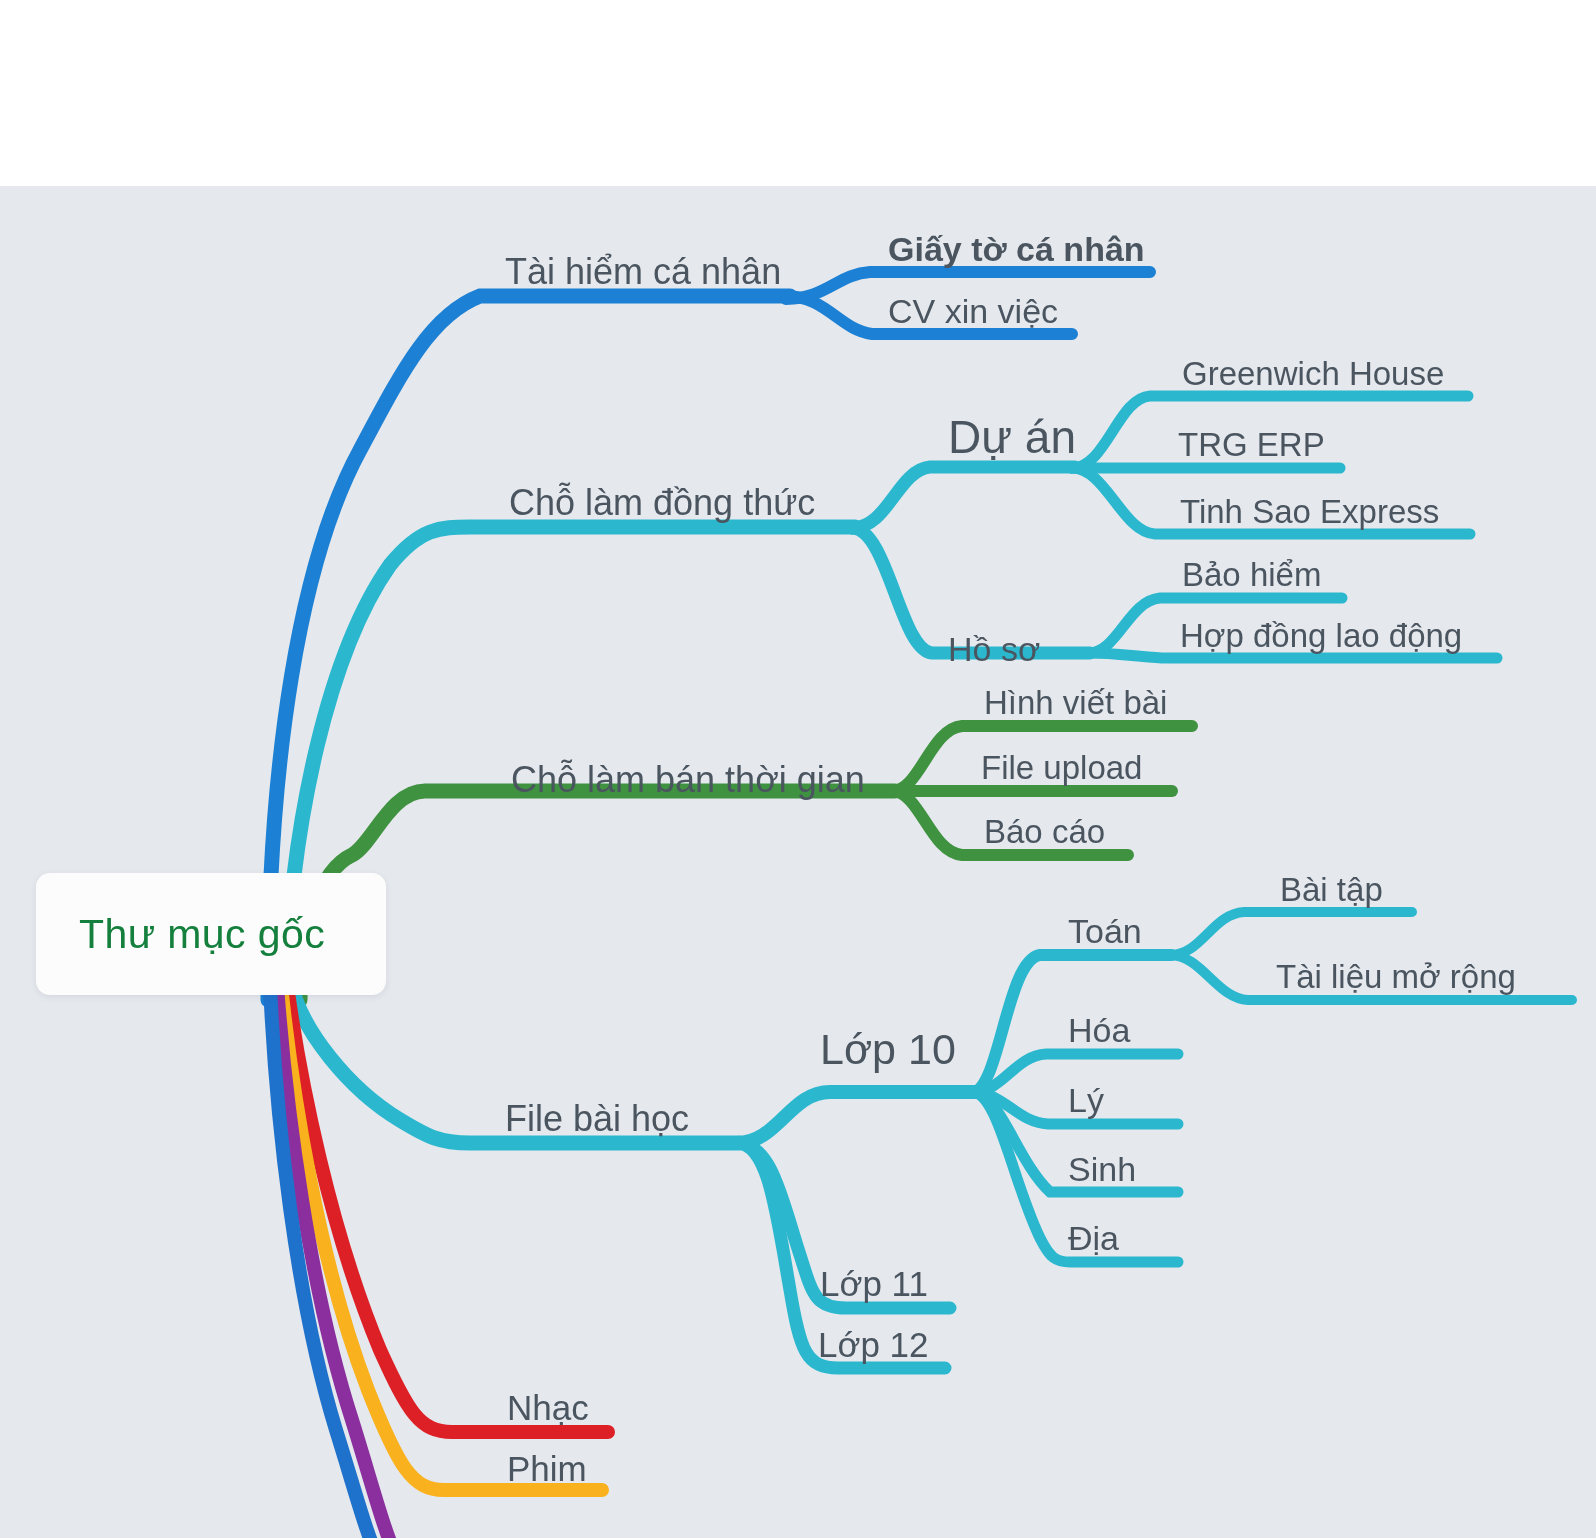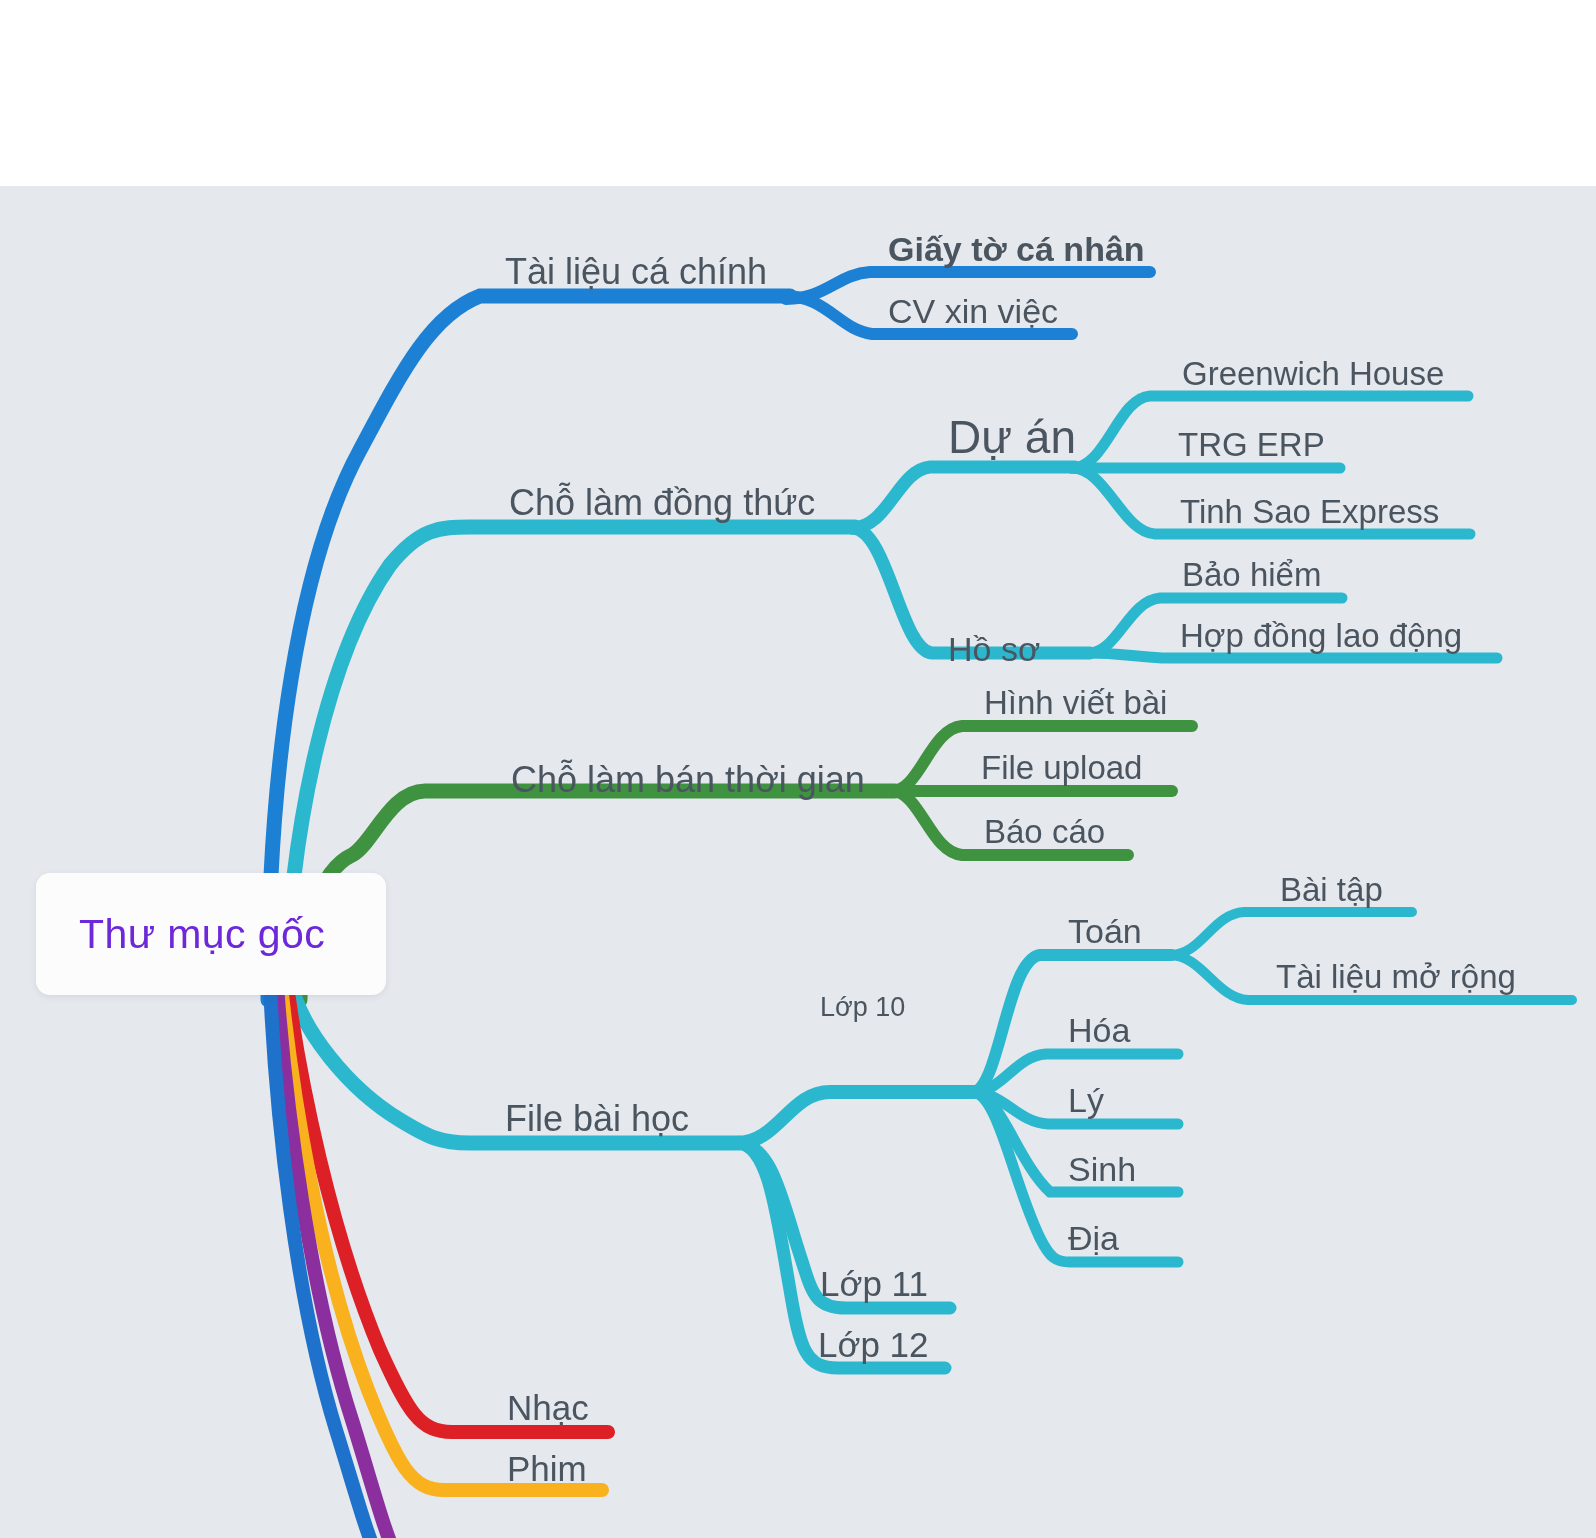--- a/index.html
+++ b/index.html
@@ -46,21 +46,21 @@
     height: 122px;
     background: #fcfcfc;
     border-radius: 14px;
     box-shadow: 0 2px 6px rgba(70,80,95,0.10);
     display: flex;
     align-items: center;
     box-sizing: border-box;
     padding-left: 43px;
   }
   #root-label {
-    color: #6d28d9;
+    color: #15803d;
     font-size: 41px;
     font-family: "Liberation Sans", sans-serif;
     letter-spacing: 0.4px;
     white-space: nowrap;
   }
 </style>
 </head>
 <body>
 
 <div id="canvas">
@@ -108,42 +108,42 @@
     <path d="M 281,985 C 292,1090 318,1260 368,1390 C 398,1466 412,1490 444,1490 L 602,1490" stroke="#f9b11d" stroke-width="14"></path>
 
     <path d="M 277,985 C 286,1110 310,1290 352,1420 C 372,1484 386,1538 398,1560" stroke="#8b2f9e" stroke-width="14"></path>
     <path d="M 270,985 C 276,1120 296,1300 336,1430 C 356,1494 368,1540 380,1562" stroke="#1f72cc" stroke-width="14"></path>
   </svg>
 
   <div id="root-node">
     <span id="root-label">Thư mục gốc</span>
   </div>
 
-  <div class="node-label" style="left:505px; top:290px; font-size:36px;">Tài liệu cá chính</div>
+  <div class="node-label" style="left:505px; top:290px; font-size:36px;">Tài hiểm cá nhân</div>
   <div class="node-label" style="left:888px; top:266px; font-size:34px;font-weight:bold;">Giấy tờ cá nhân</div>
   <div class="node-label" style="left:888px; top:328px; font-size:34px;">CV xin việc</div>
 
   <div class="node-label" style="left:509px; top:521px; font-size:36px;">Chỗ làm đồng thức</div>
   <div class="node-label" style="left:948px; top:460px; font-size:46px;">Dự án</div>
   <div class="node-label" style="left:948px; top:648px; font-size:34px;margin-top:18px;">Hồ sơ</div>
 
   <div class="node-label" style="left:1182px; top:390px; font-size:33px;">Greenwich House</div>
   <div class="node-label" style="left:1178px; top:461px; font-size:33px;">TRG ERP</div>
   <div class="node-label" style="left:1180px; top:528px; font-size:33px;">Tinh Sao Express</div>
 
   <div class="node-label" style="left:1182px; top:591px; font-size:33px;">Bảo hiểm</div>
   <div class="node-label" style="left:1180px; top:652px; font-size:33px;">Hợp đồng lao động</div>
 
   <div class="node-label" style="left:511px; top:785px; font-size:36px;margin-top:13px;">Chỗ làm bán thời gian</div>
   <div class="node-label" style="left:984px; top:719px; font-size:33px;">Hình viết bài</div>
   <div class="node-label" style="left:981px; top:784px; font-size:33px;">File upload</div>
   <div class="node-label" style="left:984px; top:848px; font-size:33px;">Báo cáo</div>
 
   <div class="node-label" style="left:505px; top:1137px; font-size:36px;">File bài học</div>
-  <div class="node-label" style="left:820px; top:1021px; font-size:27px;">Lớp 10</div>
+  <div class="node-label" style="left:820px; top:1071px; font-size:43px;">Lớp 10</div>
   <div class="node-label" style="left:820px; top:1301px; font-size:35px;">Lớp 11</div>
   <div class="node-label" style="left:818px; top:1362px; font-size:35px;">Lớp 12</div>
 
   <div class="node-label" style="left:1068px; top:948px; font-size:34px;">Toán</div>
   <div class="node-label" style="left:1068px; top:1047px; font-size:34px;">Hóa</div>
   <div class="node-label" style="left:1068px; top:1117px; font-size:34px;">Lý</div>
   <div class="node-label" style="left:1068px; top:1186px; font-size:34px;">Sinh</div>
   <div class="node-label" style="left:1068px; top:1255px; font-size:34px;">Địa</div>
 
   <div class="node-label" style="left:1280px; top:906px; font-size:33px;">Bài tập</div>

